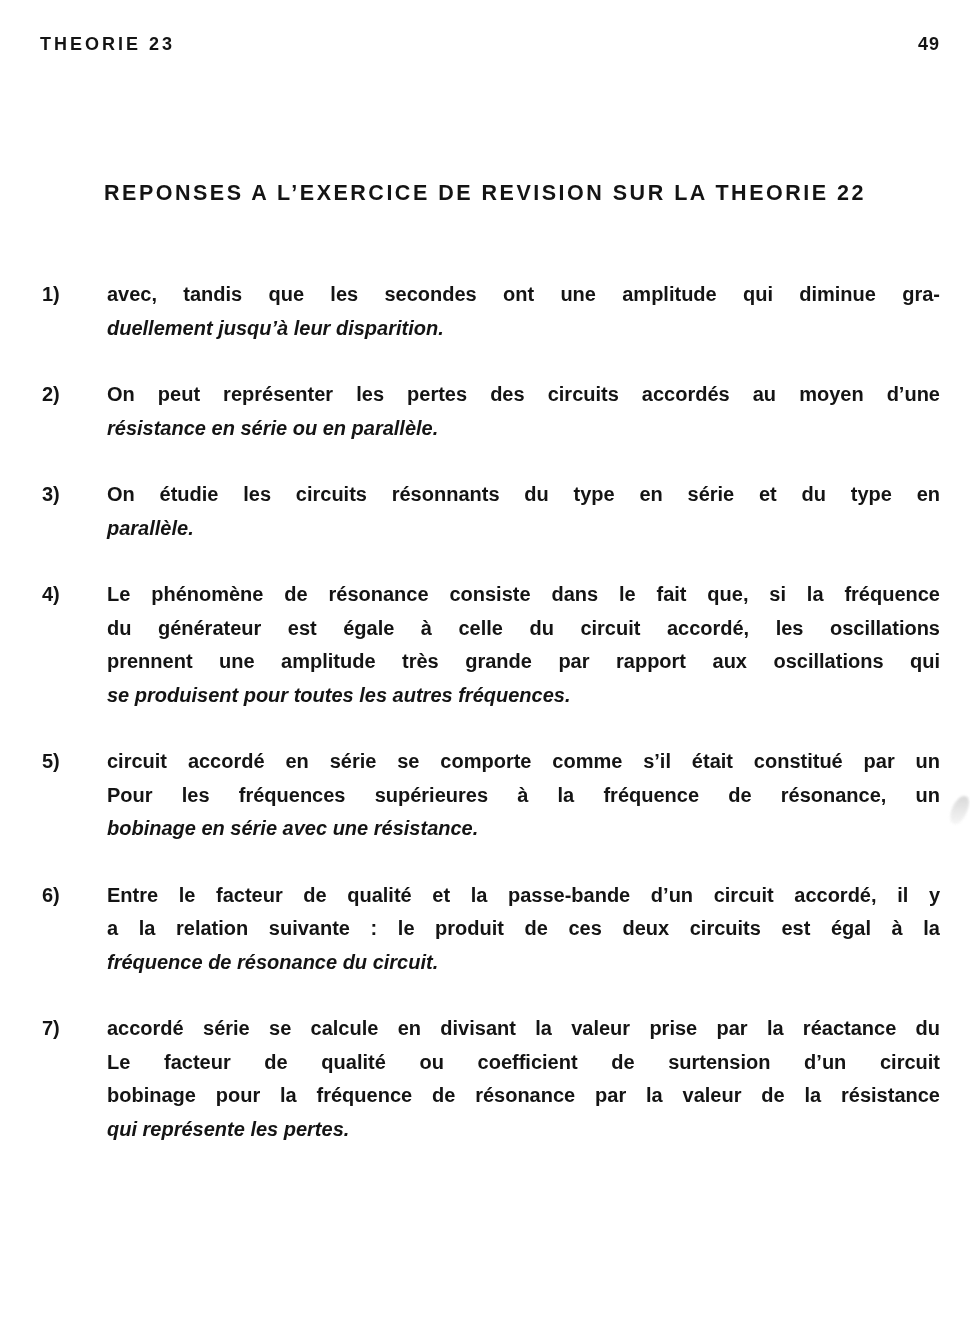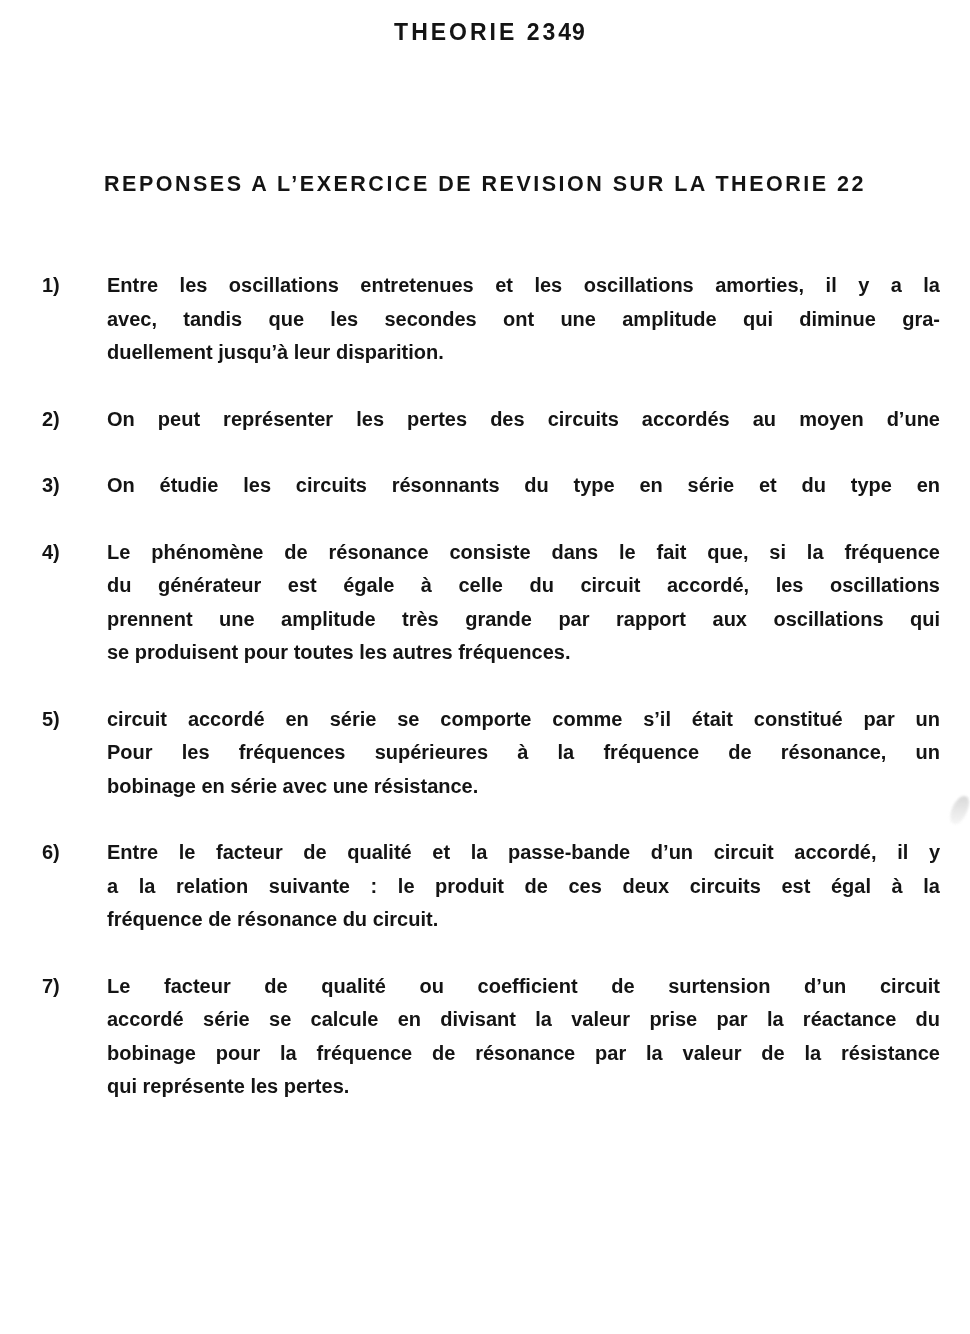--- a/index.html
+++ b/index.html
@@ -12,24 +12,24 @@
     -webkit-font-smoothing: antialiased;
   }
   .page {
     position: relative;
     width: 970px; height: 1334px;
     background: #ffffff;
     overflow: hidden;
   }
   .page-header {
     display: flex;
-    justify-content: center;
+    justify-content: space-between;
     align-items: baseline;
-    padding: 19px 30px 0 40px;
-    font-size: 23px;
+    padding: 34px 30px 0 40px;
+    font-size: 18px;
     letter-spacing: 3px;
   }
   .page-number { letter-spacing: 1px; }
   .section-title {
     margin: 126px 30px 6px 30px;
     text-align: center;
     font-size: 21.5px;
     font-weight: 700;
     letter-spacing: 2.5px;
     white-space: nowrap;
@@ -50,20 +50,21 @@
     width: 65px;
   }
   .answer-body { flex: 1; min-width: 0; }
   .line {
     text-align: justify;
     text-align-last: justify;
   }
   .line.last {
     text-align: justify;
     text-align-last: left;
+    font-style: italic;
   }
   .scan-smudge {
     position: absolute;
     right: 3px; top: 795px;
     width: 15px; height: 30px;
     background: linear-gradient(160deg, #cfcfcf 0%, #e6e6e6 55%, #f7f7f7 100%);
     border-radius: 60% 40% 55% 45%;
     transform: rotate(20deg);
     filter: blur(1.2px);
     opacity: 0.85;
@@ -78,37 +79,38 @@
     <span>THEORIE 23</span>
     <span class="page-number">49</span>
   </div>
 
   <div class="section-title">REPONSES A L’EXERCICE DE REVISION SUR LA THEORIE 22</div>
 
   <ol class="answers" id="answers-list">
     <li class="answer-item">
       <span class="answer-num">1)</span>
       <div class="answer-body">
-          <div class="line">Entre les oscillations entretenues et les oscillations amorties, il y a la</div>
           <div class="line">avec, tandis que les secondes ont une amplitude qui diminue gra-</div>
           <div class="line last">duellement jusqu’à leur disparition.</div>
         </div>
     </li>
 
     <li class="answer-item">
       <span class="answer-num">2)</span>
       <div class="answer-body">
           <div class="line">On peut représenter les pertes des circuits accordés au moyen d’une</div>
+          <div class="line last">résistance en série ou en parallèle.</div>
         </div>
     </li>
 
     <li class="answer-item">
       <span class="answer-num">3)</span>
       <div class="answer-body">
           <div class="line">On étudie les circuits résonnants du type en série et du type en</div>
+          <div class="line last">parallèle.</div>
         </div>
     </li>
 
     <li class="answer-item">
       <span class="answer-num">4)</span>
       <div class="answer-body">
           <div class="line">Le phénomène de résonance consiste dans le fait que, si la fréquence</div>
           <div class="line">du générateur est égale à celle du circuit accordé, les oscillations</div>
           <div class="line">prennent une amplitude très grande par rapport aux oscillations qui</div>
           <div class="line last">se produisent pour toutes les autres fréquences.</div>
@@ -129,22 +131,22 @@
       <div class="answer-body">
           <div class="line">Entre le facteur de qualité et la passe-bande d’un circuit accordé, il y</div>
           <div class="line">a la relation suivante : le produit de ces deux circuits est égal à la</div>
           <div class="line last">fréquence de résonance du circuit.</div>
         </div>
     </li>
 
     <li class="answer-item">
       <span class="answer-num">7)</span>
       <div class="answer-body">
+          <div class="line">accordé série se calcule en divisant la valeur prise par la réactance du</div>
           <div class="line">Le facteur de qualité ou coefficient de surtension d’un circuit</div>
-          <div class="line">accordé série se calcule en divisant la valeur prise par la réactance du</div>
           <div class="line">bobinage pour la fréquence de résonance par la valeur de la résistance</div>
           <div class="line last">qui représente les pertes.</div>
         </div>
     </li>
   </ol>
 
   <div class="scan-smudge"></div>
 
 </div>
 

